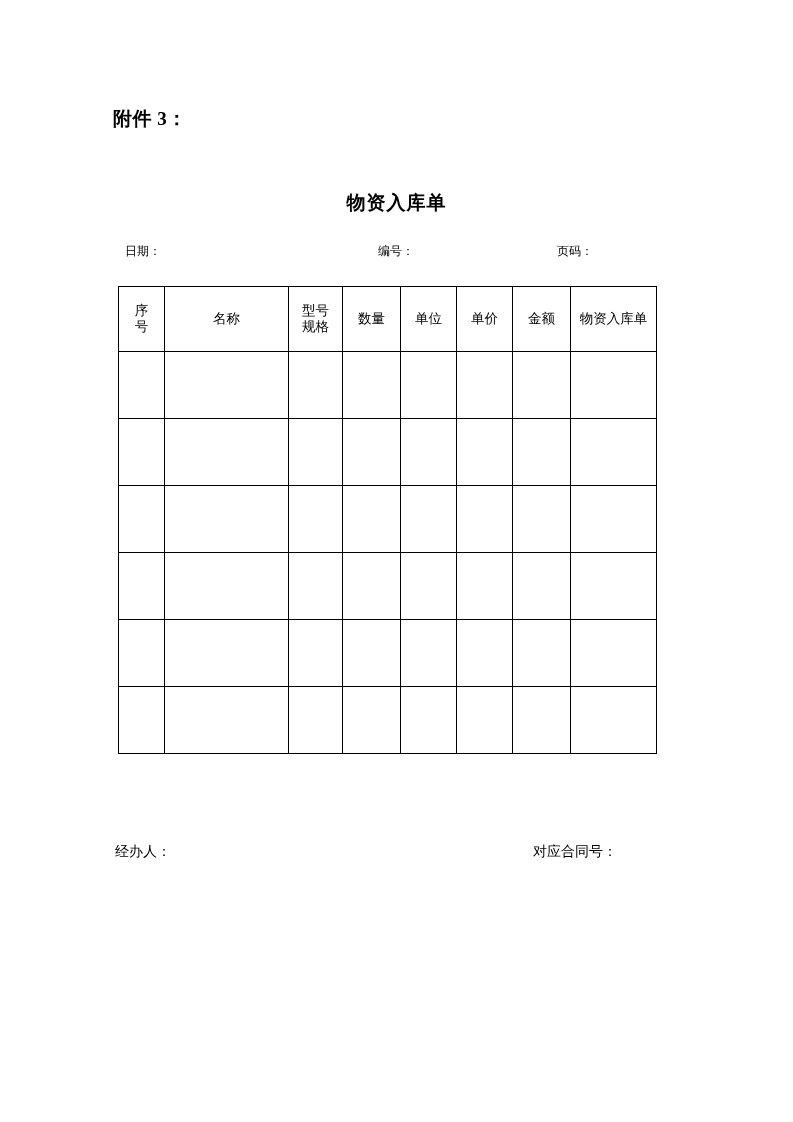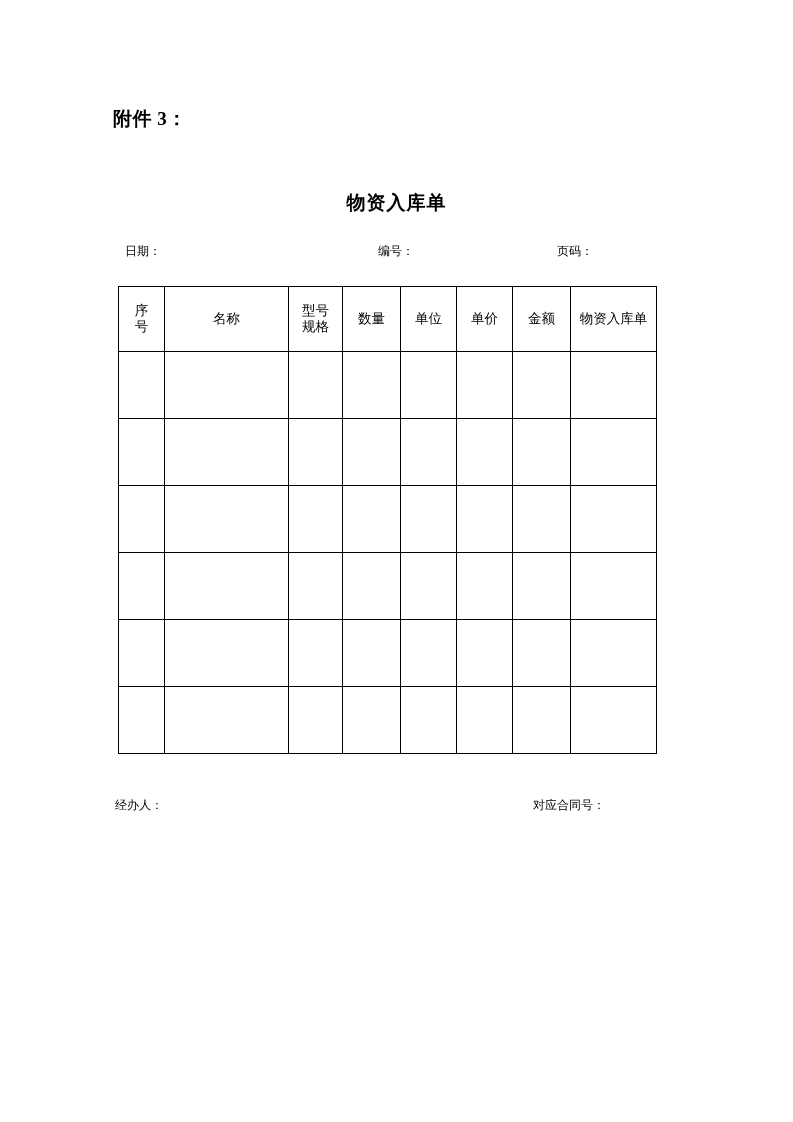--- a/index.html
+++ b/index.html
@@ -89,24 +89,24 @@
   .hdr-stack {
     display: block;
   }
   .hdr-stack span {
     display: block;
   }
 
   .footer-row {
     position: absolute;
     left: 113px;
-    top: 797px;
+    top: 843px;
     width: 567px;
     height: 22px;
-    font-size: 12px;
+    font-size: 14px;
     font-family: Liberation Mono, monospace;
   }
   .footer-item {
     position: absolute;
     white-space: nowrap;
   }
   .footer-handler { left: 2px; }
   .footer-keeper { left: 420px; }
 </style>
 </head>

